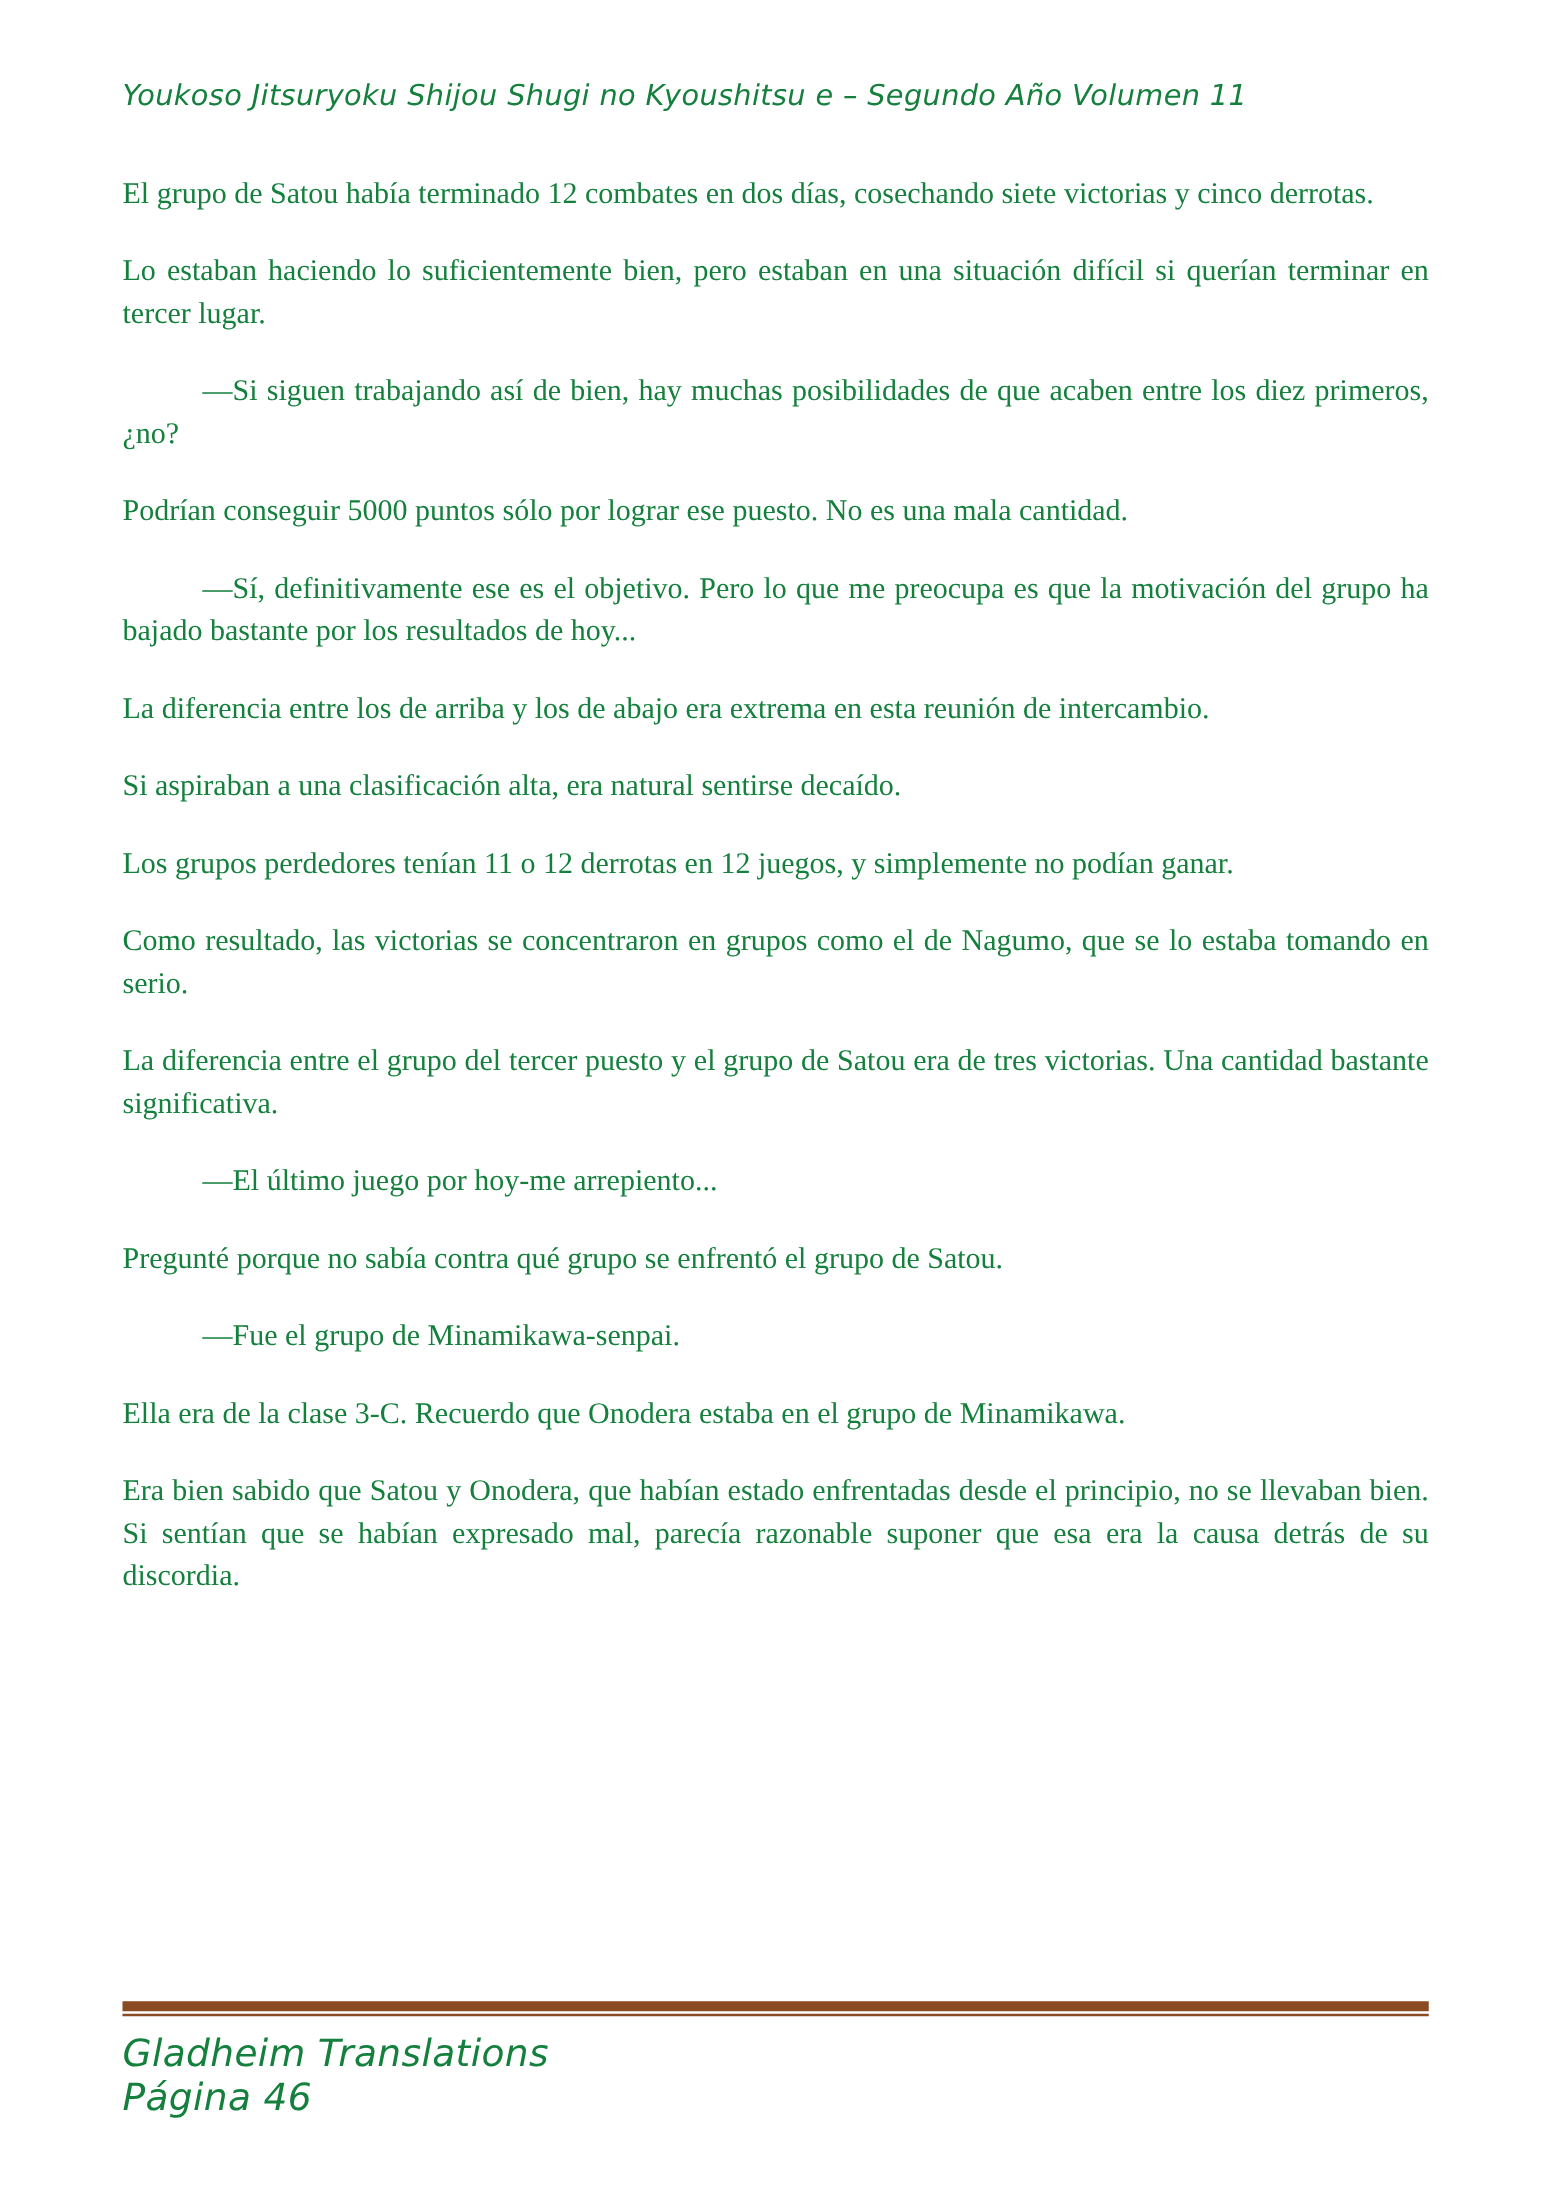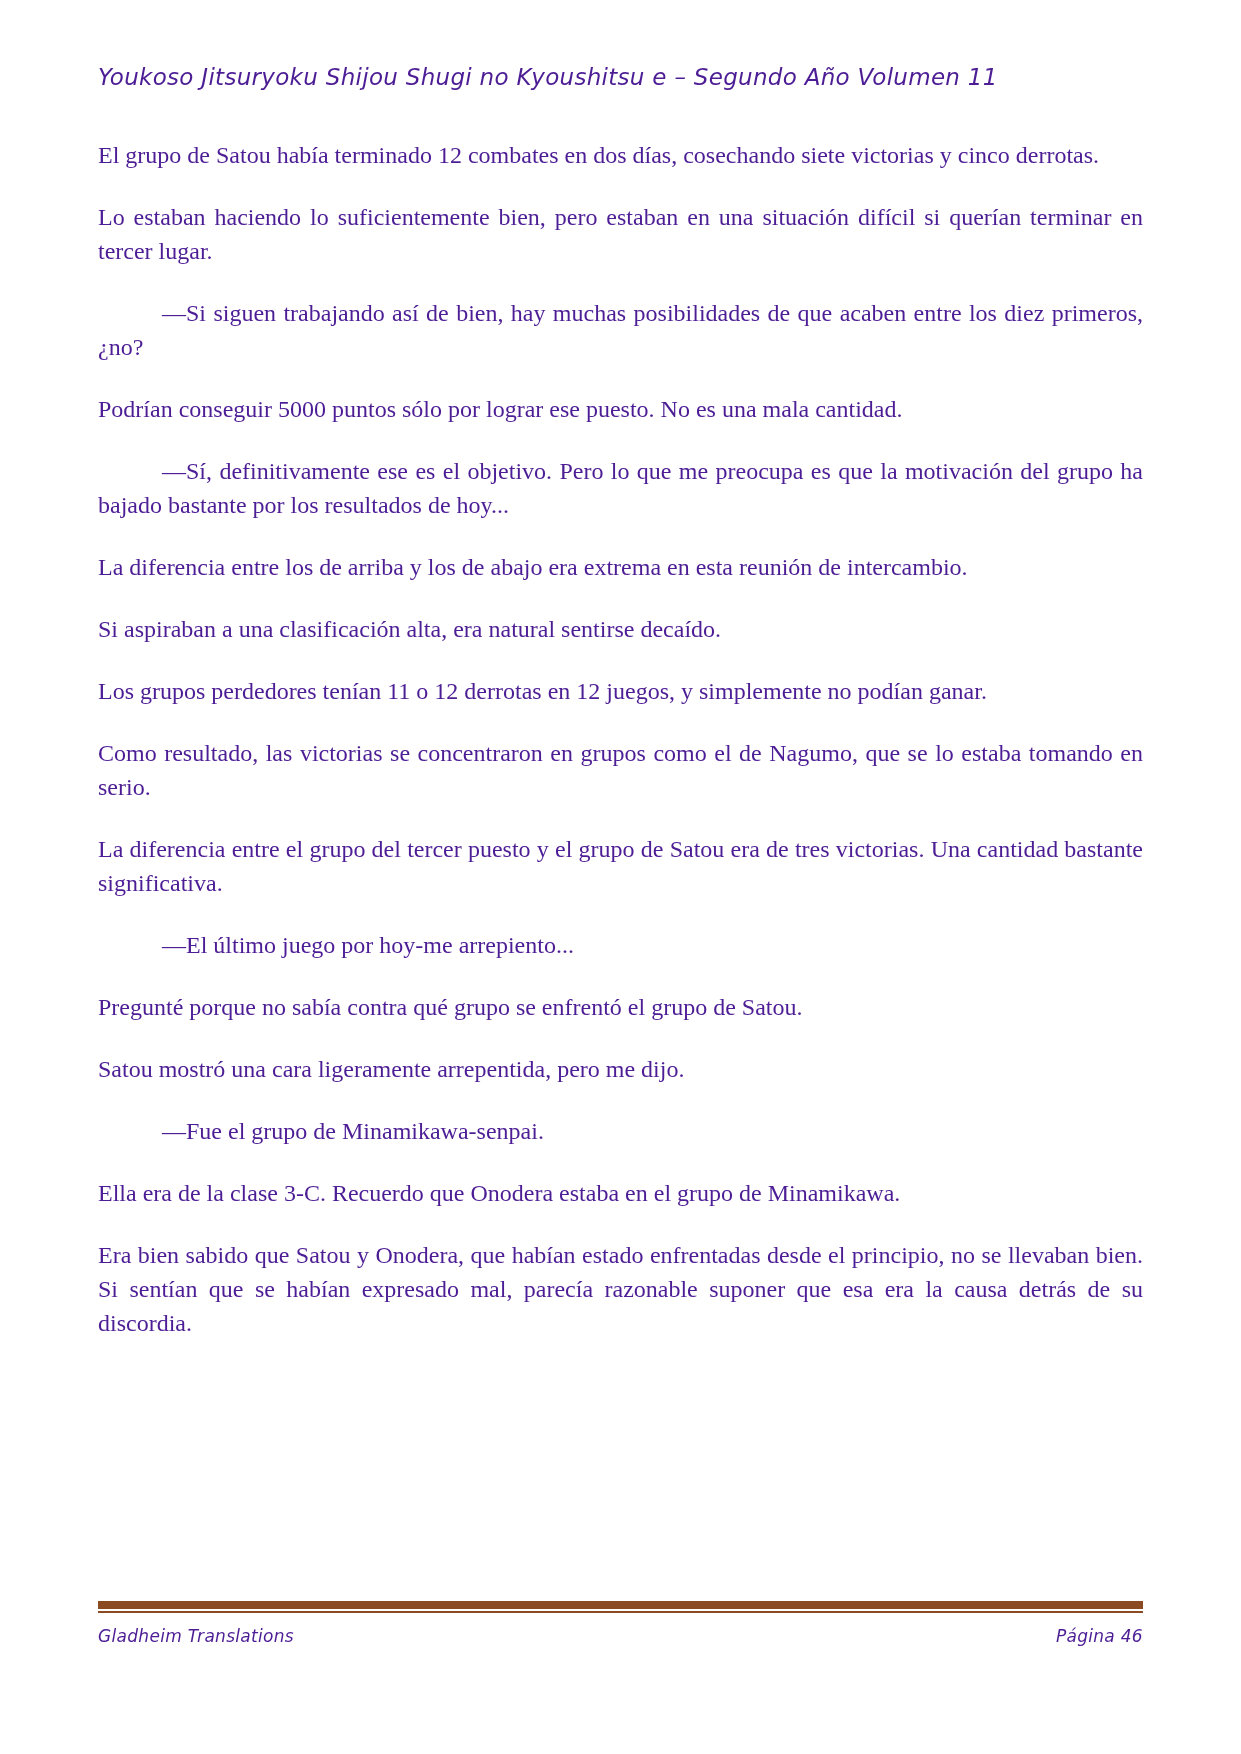--- a/index.html
+++ b/index.html
@@ -1,21 +1,21 @@
 <!DOCTYPE html>
 <html style="--rule-color: #8a4a22;"><head>
 <meta charset="utf-8">
 <style>
   html, body { margin: 0; padding: 0; background: #ffffff; }
   .page {
     position: relative;
     width: 1241px;
     height: 1754px;
     background: #ffffff;
-    color: #4c1d95;
+    color: #15803d;
     font-family: "Liberation Sans", sans-serif;
     overflow: hidden;
   }
   .header {
     position: absolute;
     top: 64px;
     left: 98px;
     width: 1045px;
   }
   .handwriting {
@@ -55,21 +55,22 @@
     border-bottom: 2px solid var(--rule-color, #8a4a22);
   }
   .footer-row {
     position: absolute;
     top: 1626px;
     left: 98px;
     width: 1045px;
     display: flex;
     justify-content: space-between;
     align-items: flex-start;
-    font-size: 17px;
+    font-size: 30px;
+    flex-direction: column;
   }
 </style>
 </head>
 <body>
 
 <div class="page">
 
   <div class="header">
     <span class="handwriting header-title">Youkoso Jitsuryoku Shijou Shugi no Kyoushitsu e – Segundo Año Volumen 11</span>
   </div>
@@ -80,21 +81,20 @@
     <p class="para dialogue">—Si siguen trabajando así de bien, hay muchas posibilidades de que acaben entre los diez primeros, ¿no?</p>
     <p class="para">Podrían conseguir 5000 puntos sólo por lograr ese puesto. No es una mala cantidad.</p>
     <p class="para dialogue">—Sí, definitivamente ese es el objetivo. Pero lo que me preocupa es que la motivación del grupo ha bajado bastante por los resultados de hoy...</p>
     <p class="para">La diferencia entre los de arriba y los de abajo era extrema en esta reunión de intercambio.</p>
     <p class="para">Si aspiraban a una clasificación alta, era natural sentirse decaído.</p>
     <p class="para">Los grupos perdedores tenían 11 o 12 derrotas en 12 juegos, y simplemente no podían ganar.</p>
     <p class="para">Como resultado, las victorias se concentraron en grupos como el de Nagumo, que se lo estaba tomando en serio.</p>
     <p class="para">La diferencia entre el grupo del tercer puesto y el grupo de Satou era de tres victorias. Una cantidad bastante significativa.</p>
     <p class="para dialogue">—El último juego por hoy-me arrepiento...</p>
     <p class="para">Pregunté porque no sabía contra qué grupo se enfrentó el grupo de Satou.</p>
-    <p class="para">Satou mostró una cara ligeramente arrepentida, pero me dijo.</p>
     <p class="para dialogue">—Fue el grupo de Minamikawa-senpai.</p>
     <p class="para">Ella era de la clase 3-C. Recuerdo que Onodera estaba en el grupo de Minamikawa.</p>
     <p class="para">Era bien sabido que Satou y Onodera, que habían estado enfrentadas desde el principio, no se llevaban bien. Si sentían que se habían expresado mal, parecía razonable suponer que esa era la causa detrás de su discordia.</p>
   </div>
 
   <div class="footer-rule"></div>
 
   <div class="footer-row">
     <span class="handwriting">Gladheim Translations</span>
     <span class="handwriting">Página 46</span>

